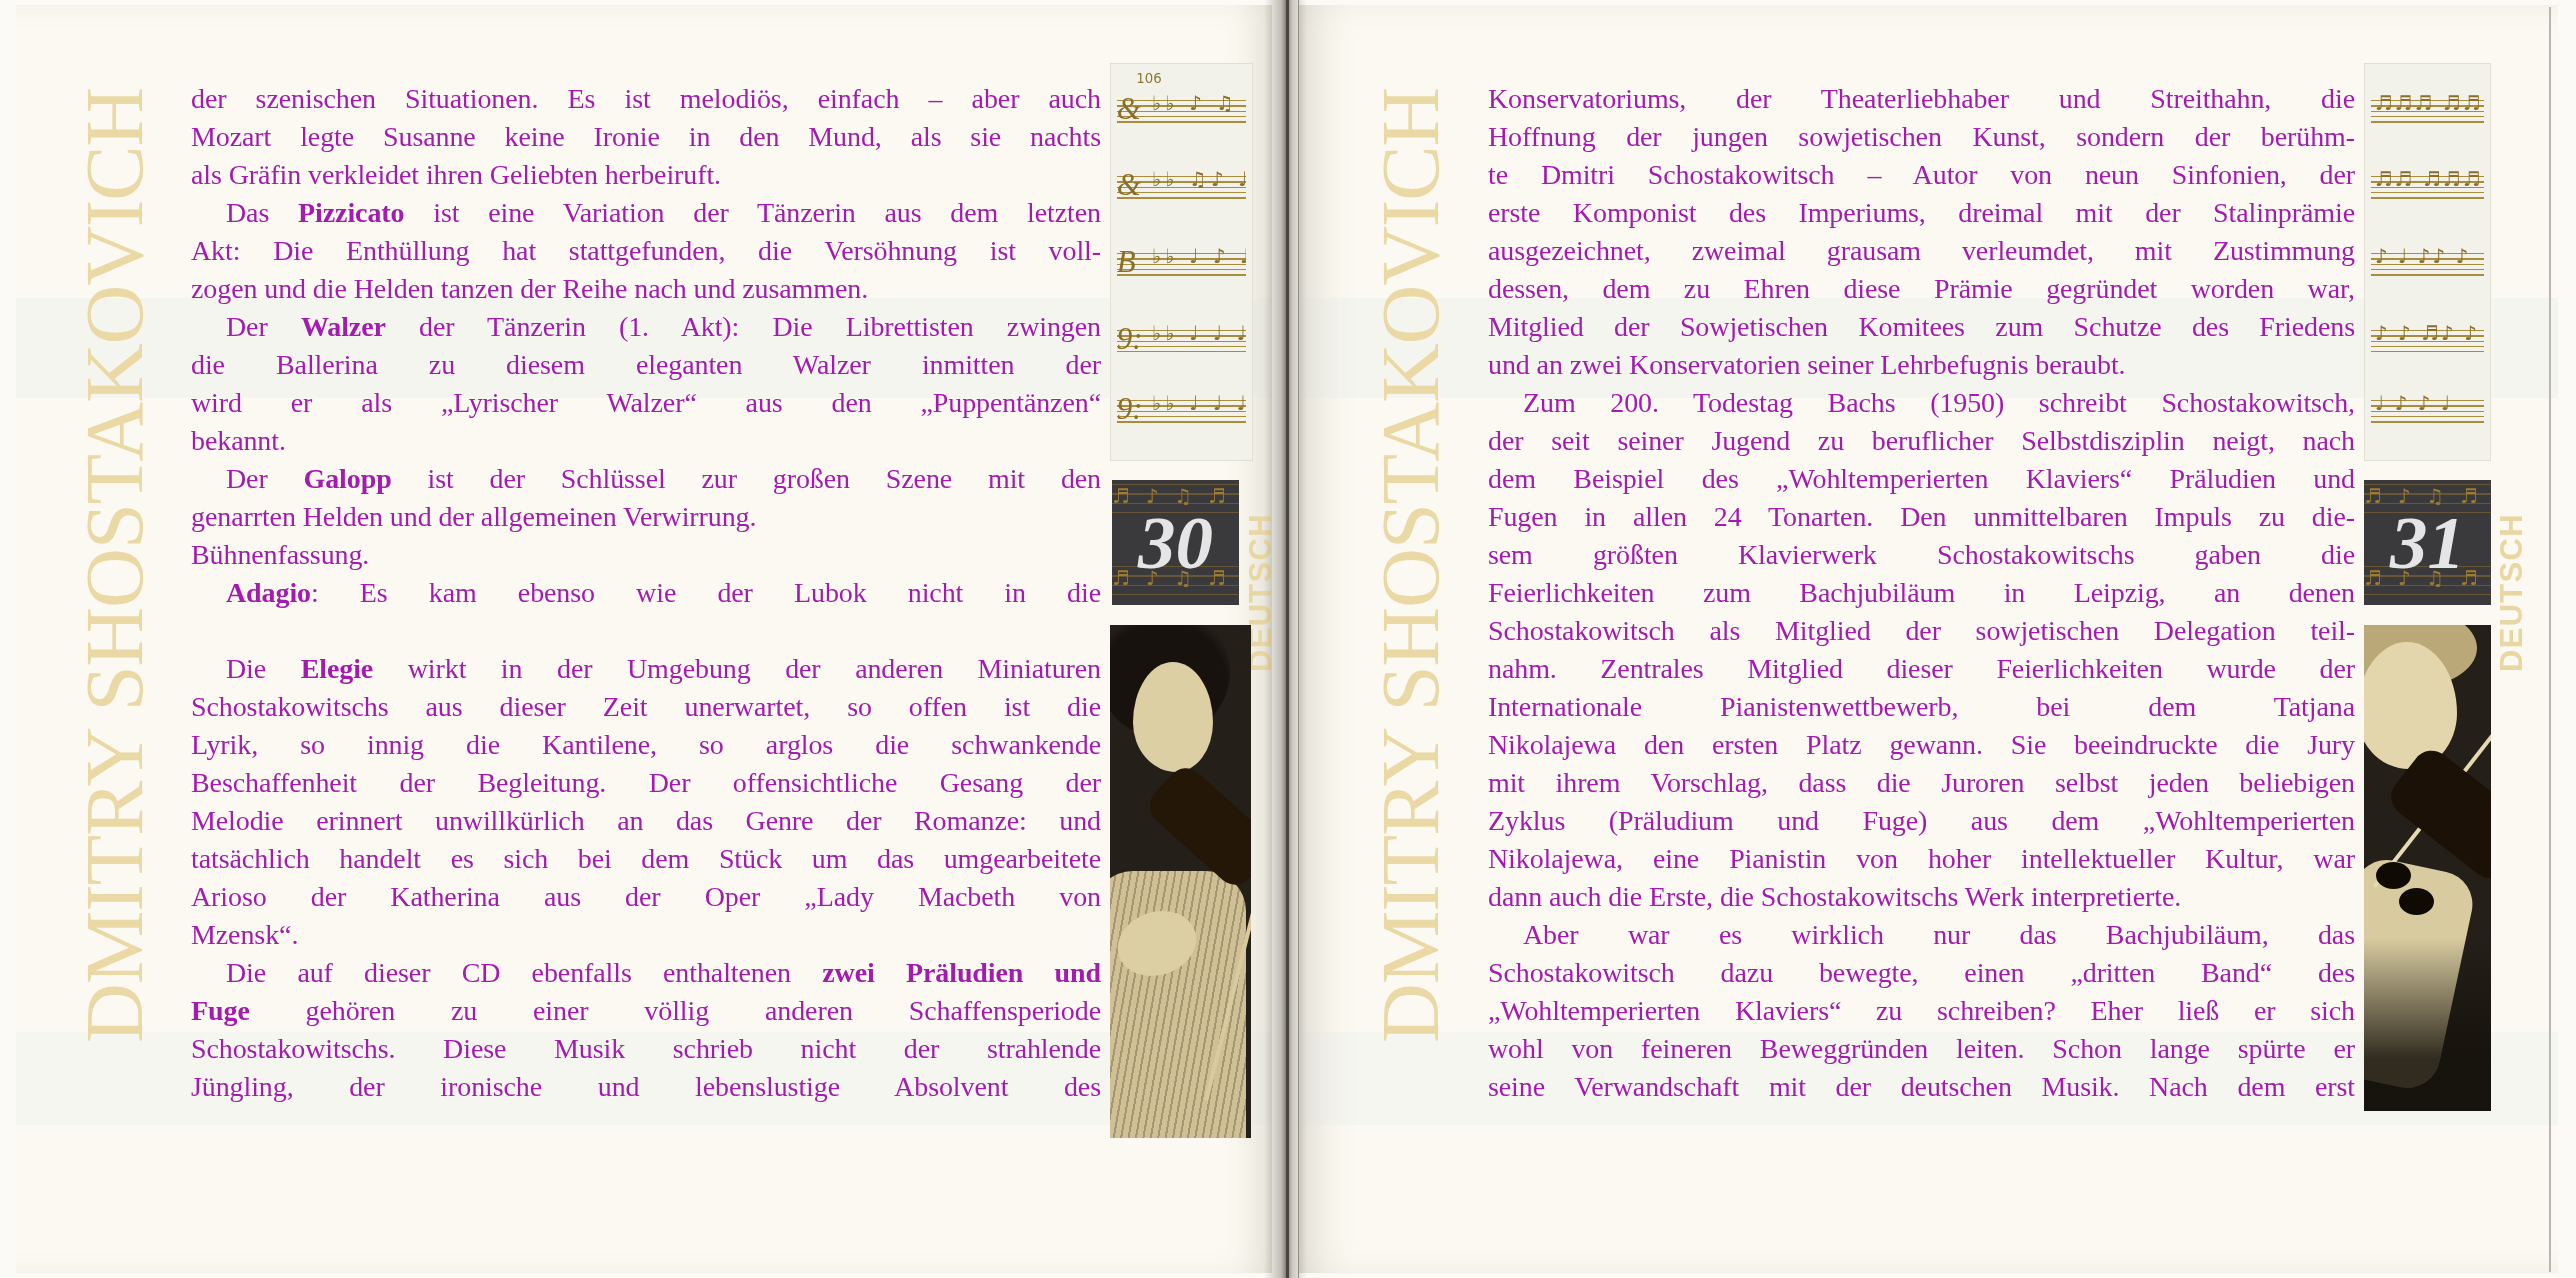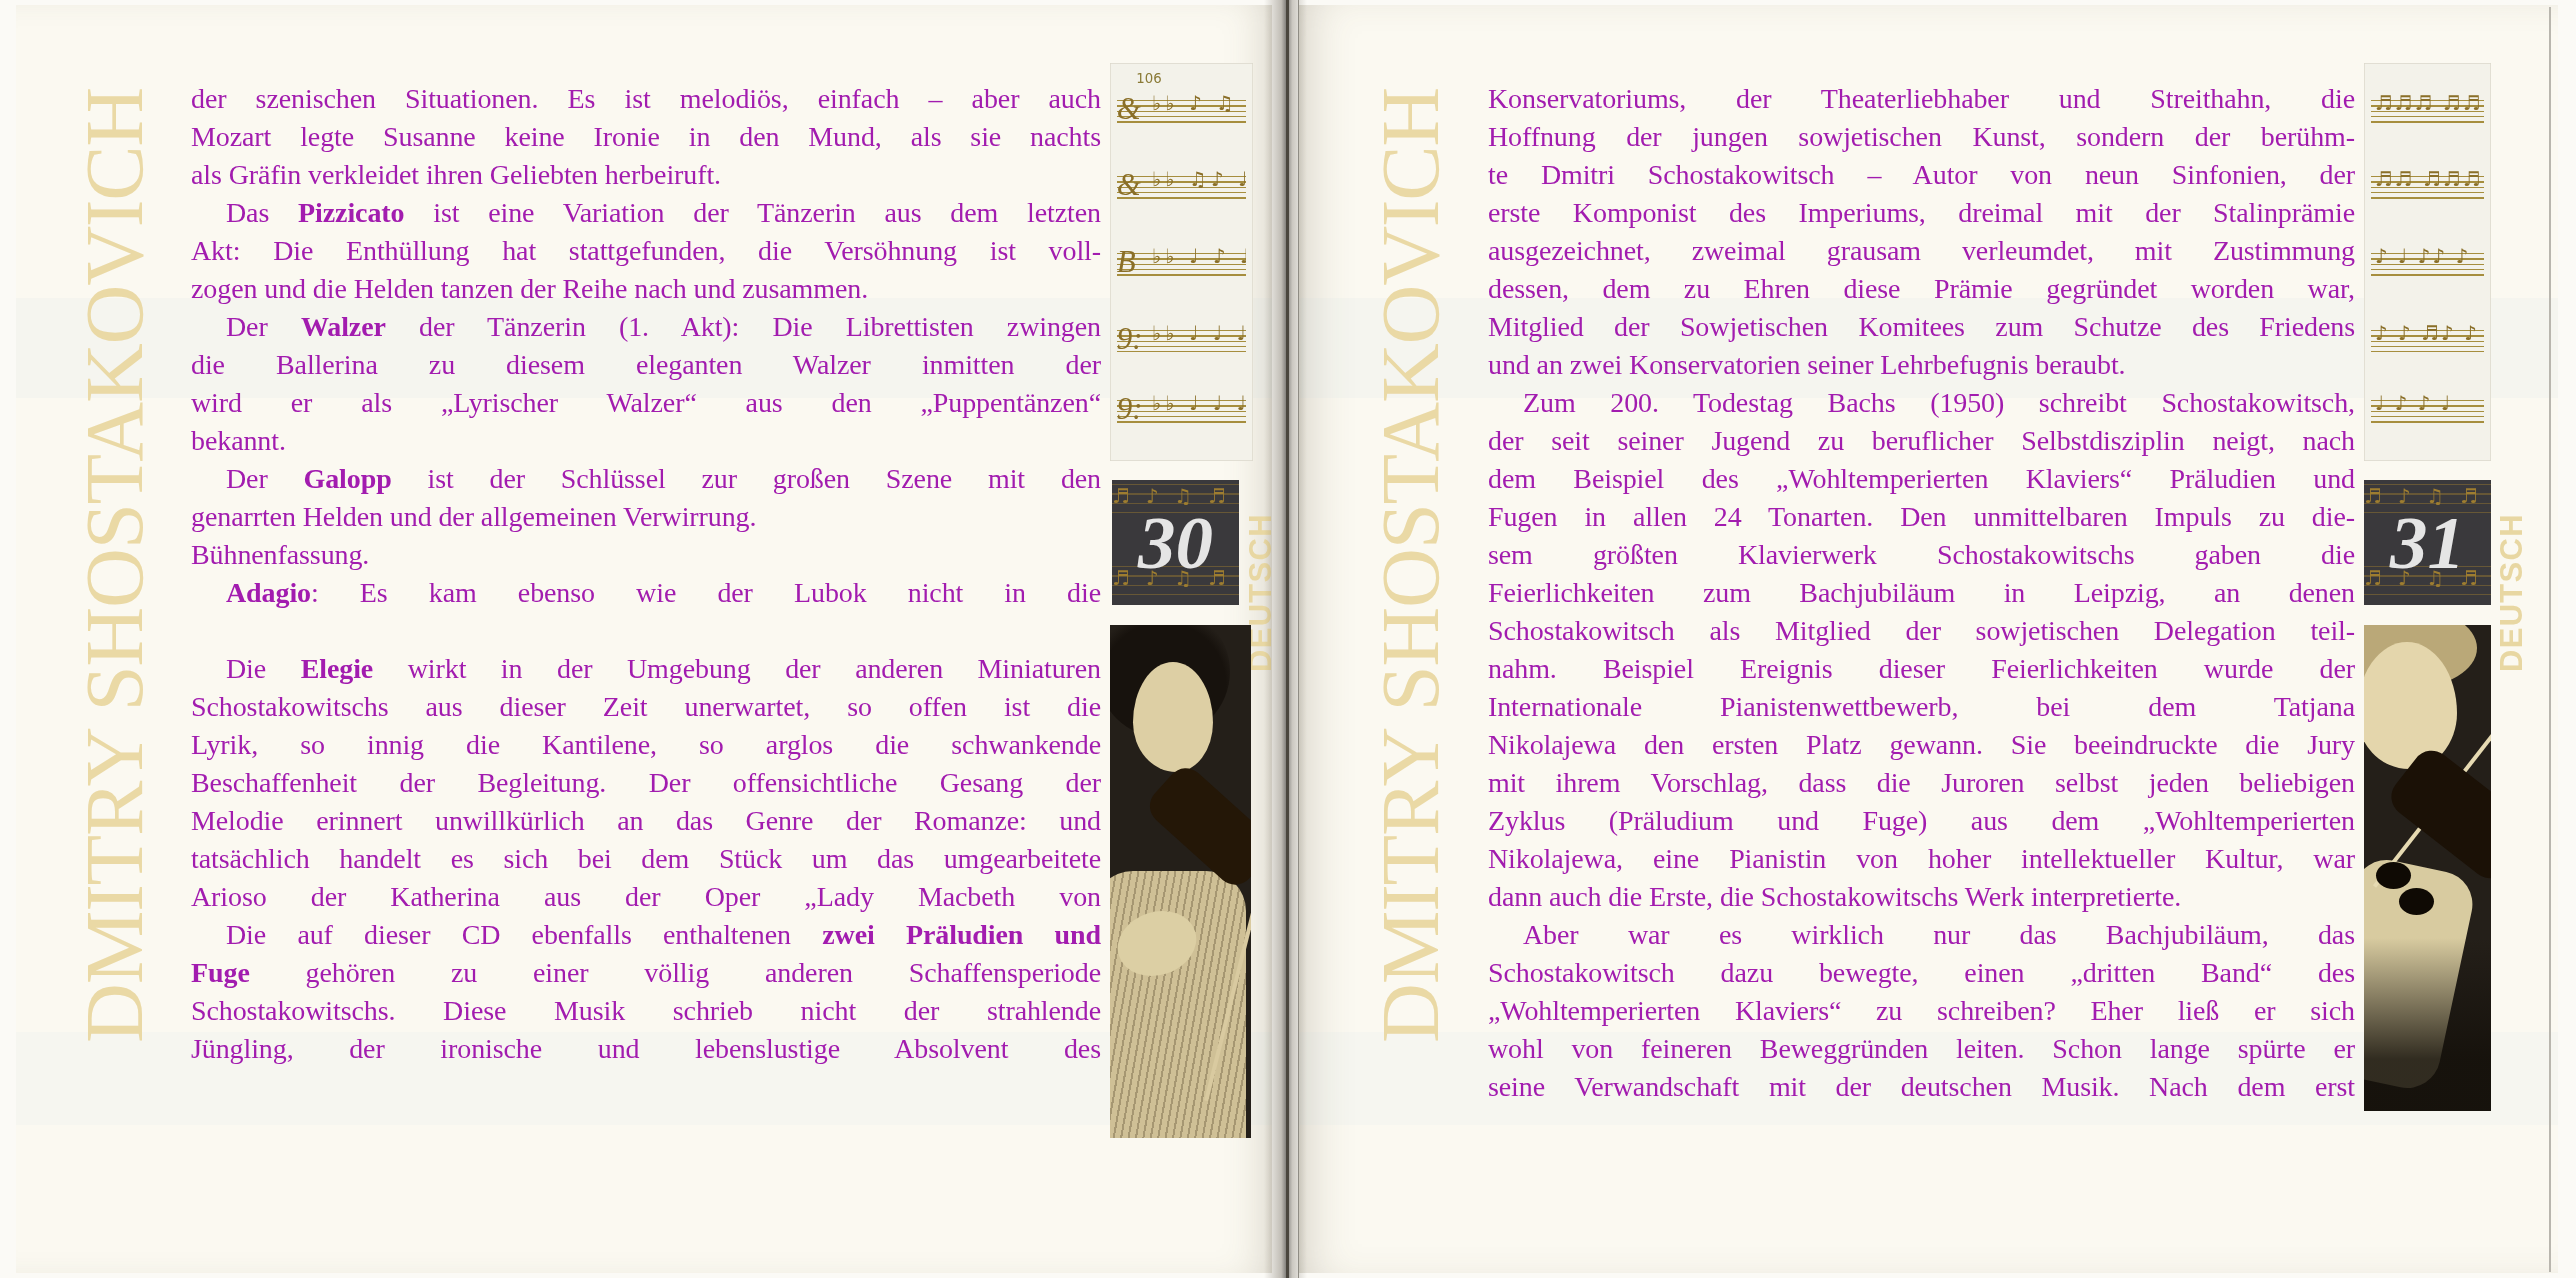--- a/index.html
+++ b/index.html
@@ -128,20 +128,21 @@
       <div class="tline end"><span>genarrten Helden und der allgemeinen Verwirrung.</span></div>
       <div class="tline end"><span>Bühnenfassung.</span></div>
       <div class="tline ind"><span class="b">Adagio</span><span>: Es kam ebenso wie der Lubok nicht in die</span></div>
       <div class="tline ind gap"><span>Die </span><span class="b">Elegie</span><span> wirkt in der Umgebung der anderen Miniaturen</span></div>
       <div class="tline"><span>Schostakowitschs aus dieser Zeit unerwartet, so offen ist die</span></div>
       <div class="tline"><span>Lyrik, so innig die Kantilene, so arglos die schwankende</span></div>
       <div class="tline"><span>Beschaffenheit der Begleitung. Der offensichtliche Gesang der</span></div>
       <div class="tline"><span>Melodie erinnert unwillkürlich an das Genre der Romanze: und</span></div>
       <div class="tline"><span>tatsächlich handelt es sich bei dem Stück um das umgearbeitete</span></div>
       <div class="tline"><span>Arioso der Katherina aus der Oper „Lady Macbeth von</span></div>
+      <div class="tline end"><span>Mzensk“.</span></div>
       <div class="tline ind"><span>Die auf dieser CD ebenfalls enthaltenen </span><span class="b">zwei Präludien und</span></div>
       <div class="tline"><span class="b">Fuge</span><span> gehören zu einer völlig anderen Schaffensperiode</span></div>
       <div class="tline"><span>Schostakowitschs. Diese Musik schrieb nicht der strahlende</span></div>
       <div class="tline"><span>Jüngling, der ironische und lebenslustige Absolvent des</span></div>
     </div>
   <div class="text-col rp">
       <div class="tline"><span>Konservatoriums, der Theaterliebhaber und Streithahn, die</span></div>
       <div class="tline"><span>Hoffnung der jungen sowjetischen Kunst, sondern der berühm-</span></div>
       <div class="tline"><span>te Dmitri Schostakowitsch – Autor von neun Sinfonien, der</span></div>
       <div class="tline"><span>erste Komponist des Imperiums, dreimal mit der Stalinprämie</span></div>
@@ -149,21 +150,21 @@
       <div class="tline"><span>dessen, dem zu Ehren diese Prämie gegründet worden war,</span></div>
       <div class="tline"><span>Mitglied der Sowjetischen Komitees zum Schutze des Friedens</span></div>
       <div class="tline end"><span>und an zwei Konservatorien seiner Lehrbefugnis beraubt.</span></div>
       <div class="tline ind"><span>Zum 200. Todestag Bachs (1950) schreibt Schostakowitsch,</span></div>
       <div class="tline"><span>der seit seiner Jugend zu beruflicher Selbstdisziplin neigt, nach</span></div>
       <div class="tline"><span>dem Beispiel des „Wohltemperierten Klaviers“ Präludien und</span></div>
       <div class="tline"><span>Fugen in allen 24 Tonarten. Den unmittelbaren Impuls zu die-</span></div>
       <div class="tline"><span>sem größten Klavierwerk Schostakowitschs gaben die</span></div>
       <div class="tline"><span>Feierlichkeiten zum Bachjubiläum in Leipzig, an denen</span></div>
       <div class="tline"><span>Schostakowitsch als Mitglied der sowjetischen Delegation teil-</span></div>
-      <div class="tline"><span>nahm. Beispiel Ereignis dieser Feierlichkeiten wurde der</span></div>
+      <div class="tline"><span>nahm. Zentrales Mitglied dieser Feierlichkeiten wurde der</span></div>
       <div class="tline"><span>Internationale Pianistenwettbewerb, bei dem Tatjana</span></div>
       <div class="tline"><span>Nikolajewa den ersten Platz gewann. Sie beeindruckte die Jury</span></div>
       <div class="tline"><span>mit ihrem Vorschlag, dass die Juroren selbst jeden beliebigen</span></div>
       <div class="tline"><span>Zyklus (Präludium und Fuge) aus dem „Wohltemperierten</span></div>
       <div class="tline"><span>Nikolajewa, eine Pianistin von hoher intellektueller Kultur, war</span></div>
       <div class="tline end"><span>dann auch die Erste, die Schostakowitschs Werk interpretierte.</span></div>
       <div class="tline ind"><span>Aber war es wirklich nur das Bachjubiläum, das</span></div>
       <div class="tline"><span>Schostakowitsch dazu bewegte, einen „dritten Band“ des</span></div>
       <div class="tline"><span>„Wohltemperierten Klaviers“ zu schreiben? Eher ließ er sich</span></div>
       <div class="tline"><span>wohl von feineren Beweggründen leiten. Schon lange spürte er</span></div>

